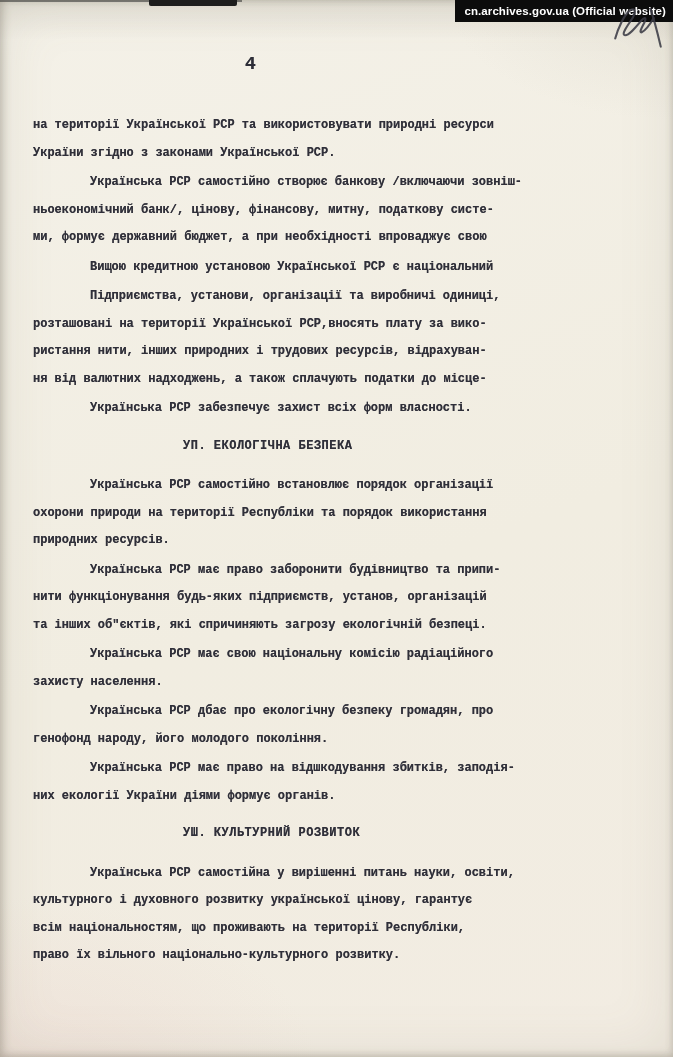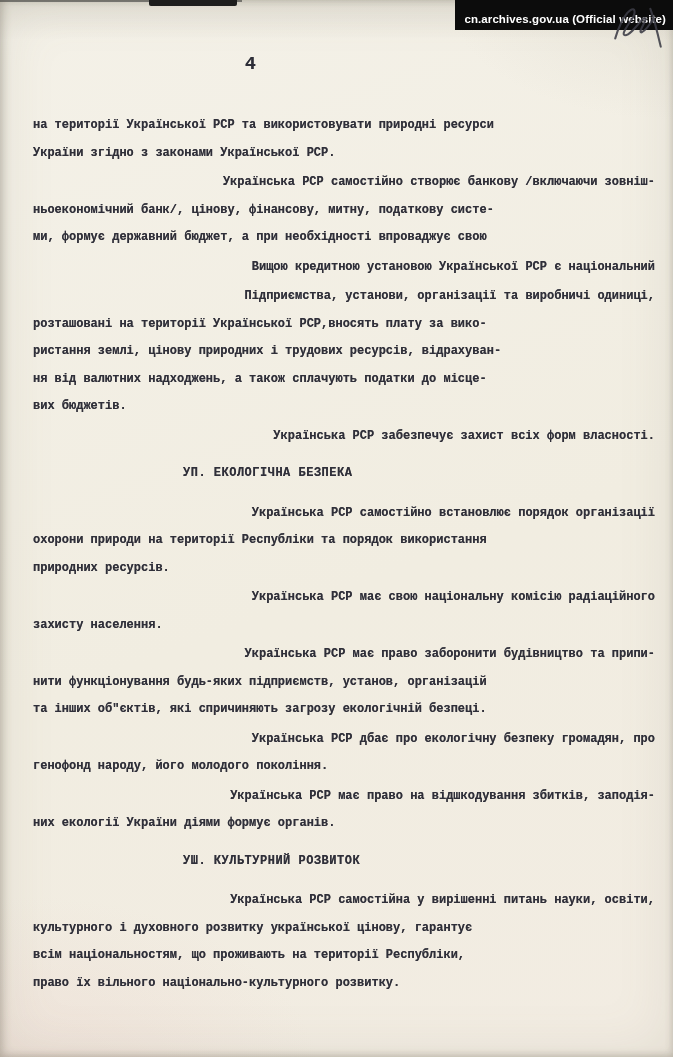--- a/index.html
+++ b/index.html
@@ -41,21 +41,21 @@
   .watermark {
     position: absolute;
     top: 0; right: 0;
     height: 22px;
     background: #0c0c0c;
     color: #ffffff;
     font-family: "Liberation Sans", sans-serif;
     font-weight: bold;
     font-size: 11.5px;
     line-height: 22px;
-    padding: 8px 7px 0 9px;
+    padding: 0 7px 0 9px;
     letter-spacing: 0.1px;
     white-space: nowrap;
   }
   .scribble {
     position: absolute;
     top: 5px; right: 6px;
     width: 58px; height: 46px;
     transform: rotate(4deg);
   }
   .page-number {
@@ -71,21 +71,21 @@
     left: 33px; top: 112px;
     width: 622px;
     color: #2f2f39;
     font-size: 12px;
     font-weight: bold;
     line-height: 27.5px;
     text-shadow: 0 0 0.6px rgba(47,47,57,0.70);
   }
   .para { margin: 0 0 2px 0; }
   .para .line { white-space: pre; }
-  .para.indent .line:first-child { text-indent: 57px; text-align: right; }
+  .para.indent .line:first-child { text-indent: 57px; }
   .heading {
     margin: 10px 0 12px 150px;
     white-space: pre;
     letter-spacing: 0.5px;
   }
 </style>
 </head>
 <body>
 
 <div class="page">
@@ -113,41 +113,40 @@
         <div class="line">Українська РСР самостійно створює банкову /включаючи зовніш-</div>
         <div class="line">ньоекономічний банк/, цінову, фінансову, митну, податкову систе-</div>
         <div class="line">ми, формує державний бюджет, а при необхідності впроваджує свою</div>
       </div>
       <div class="para indent">
         <div class="line">Вищою кредитною установою Української РСР є національний</div>
       </div>
       <div class="para indent">
         <div class="line">Підприємства, установи, організації та виробничі одиниці,</div>
         <div class="line">розташовані на території Української РСР,вносять плату за вико-</div>
-        <div class="line">ристання землі, цінову природних і трудових ресурсів, відрахуван-</div>
+        <div class="line">ристання нити, інших природних і трудових ресурсів, відрахуван-</div>
         <div class="line">ня від валютних надходжень, а також сплачують податки до місце-</div>
-        <div class="line">вих бюджетів.</div>
       </div>
       <div class="para indent">
         <div class="line">Українська РСР забезпечує захист всіх форм власності.</div>
       </div>
       <div class="heading">УП. ЕКОЛОГІЧНА БЕЗПЕКА</div>
       <div class="para indent">
         <div class="line">Українська РСР самостійно встановлює порядок організації</div>
         <div class="line">охорони природи на території Республіки та порядок використання</div>
         <div class="line">природних ресурсів.</div>
       </div>
       <div class="para indent">
-        <div class="line">Українська РСР має свою національну комісію радіаційного</div>
-        <div class="line">захисту населення.</div>
-      </div>
-      <div class="para indent">
         <div class="line">Українська РСР має право заборонити будівництво та припи-</div>
         <div class="line">нити функціонування будь-яких підприємств, установ, організацій</div>
         <div class="line">та інших об"єктів, які спричиняють загрозу екологічній безпеці.</div>
+      </div>
+      <div class="para indent">
+        <div class="line">Українська РСР має свою національну комісію радіаційного</div>
+        <div class="line">захисту населення.</div>
       </div>
       <div class="para indent">
         <div class="line">Українська РСР дбає про екологічну безпеку громадян, про</div>
         <div class="line">генофонд народу, його молодого покоління.</div>
       </div>
       <div class="para indent">
         <div class="line">Українська РСР має право на відшкодування збитків, заподія-</div>
         <div class="line">них екології України діями формує органів.</div>
       </div>
       <div class="heading">УШ. КУЛЬТУРНИЙ РОЗВИТОК</div>

